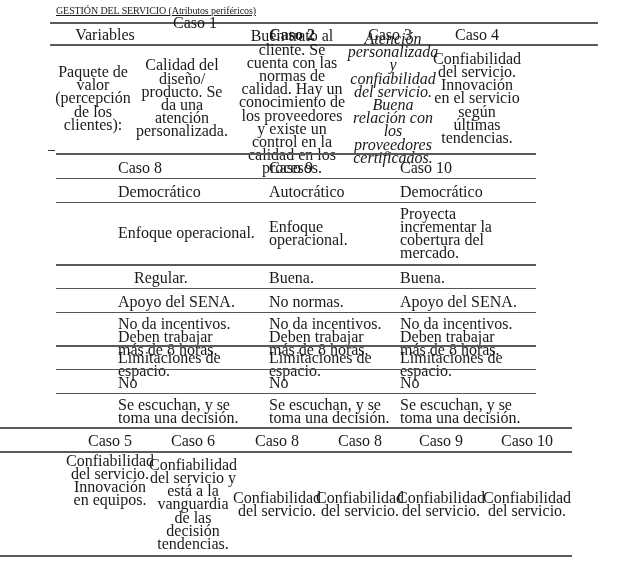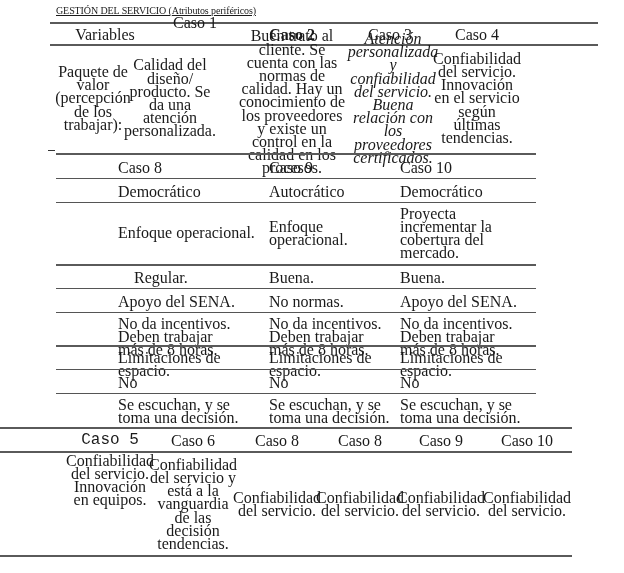--- a/index.html
+++ b/index.html
@@ -27,23 +27,23 @@
 <div>
   <div class="rule" style="left:50px; top:22px; width:548px;"></div>
   <div class="cell c" style="left:50px; top:28px; width:110px;">Variables</div>
   <div class="cell c" style="left:140px; top:16px; width:110px;">Caso 1</div>
   <div class="cell c" style="left:232px; top:28px; width:120px;font-weight:bold;">Caso 2</div>
   <div class="cell c" style="left:345px; top:28px; width:90px;">Caso 3</div>
   <div class="cell c" style="left:432px; top:28px; width:90px;">Caso 4</div>
   <div class="rule" style="left:50px; top:44px; width:548px;"></div>
 
   <div class="cell c vmid" style="left:55px; top:48px; width:76px; height:100px;">
-    <span>Paquete de valor (percepción de los trabajar):</span>
+    <span>Paquete de valor (percepción de los clientes):</span>
   </div>
-  <div class="cell c vmid" style="left:124px; top:48px; width:92px; height:100px;">
+  <div class="cell c vmid" style="left:136px; top:48px; width:92px; height:100px;">
     <span>Calidad del diseño/ producto. Se da una atención personalizada.</span>
   </div>
   <div class="cell c vmid" style="left:236px; top:52px; width:112px; height:100px;">
     <span>Buen trato al cliente. Se cuenta con las normas de calidad. Hay un conocimiento de los proveedores y existe un control en la calidad en los procesos.</span>
   </div>
   <div class="cell c vmid" style="left:352px; top:48px; width:82px; height:100px;font-style:italic;">
     <span>Atención personalizada y confiabilidad del servicio. Buena relación con los proveedores certificados.</span>
   </div>
   <div class="cell c vmid" style="left:441px; top:48px; width:72px; height:100px;">
     <span>Confiabilidad del servicio. Innovación en el servicio según últimas tendencias.</span>
@@ -101,21 +101,21 @@
   <div class="cell l" style="left:400px; top:376px; width:130px;">No</div>
   <div class="rule thin" style="left:56px; top:393px; width:480px;"></div>
 
   <div class="cell l" style="left:118px; top:398px; width:125px;">Se escuchan, y se toma una decisión.</div>
   <div class="cell l" style="left:269px; top:398px; width:122px;">Se escuchan, y se toma una decisión.</div>
   <div class="cell l" style="left:400px; top:398px; width:122px;">Se escuchan, y se toma una decisión.</div>
 </div>
 
 <div>
   <div class="rule" style="left:0px; top:427px; width:572px;"></div>
-  <div class="cell c" style="left:70px; top:434px; width:80px;font-family:Liberation Mono, monospace;">Caso 5</div>
+  <div class="cell c" style="left:70px; top:434px; width:80px;">Caso 5</div>
   <div class="cell c" style="left:153px; top:434px; width:80px;">Caso 6</div>
   <div class="cell c" style="left:237px; top:434px; width:80px;">Caso 8</div>
   <div class="cell c" style="left:320px; top:434px; width:80px;">Caso 8</div>
   <div class="cell c" style="left:401px; top:434px; width:80px;">Caso 9</div>
   <div class="cell c" style="left:483px; top:434px; width:88px;">Caso 10</div>
   <div class="rule" style="left:0px; top:451px; width:572px;"></div>
 
   <div class="cell c vmid" style="left:74px; top:432px; width:72px; height:96px;">
       <span>Confiabilidad del servicio. Innovación en equipos.</span>
     </div>

